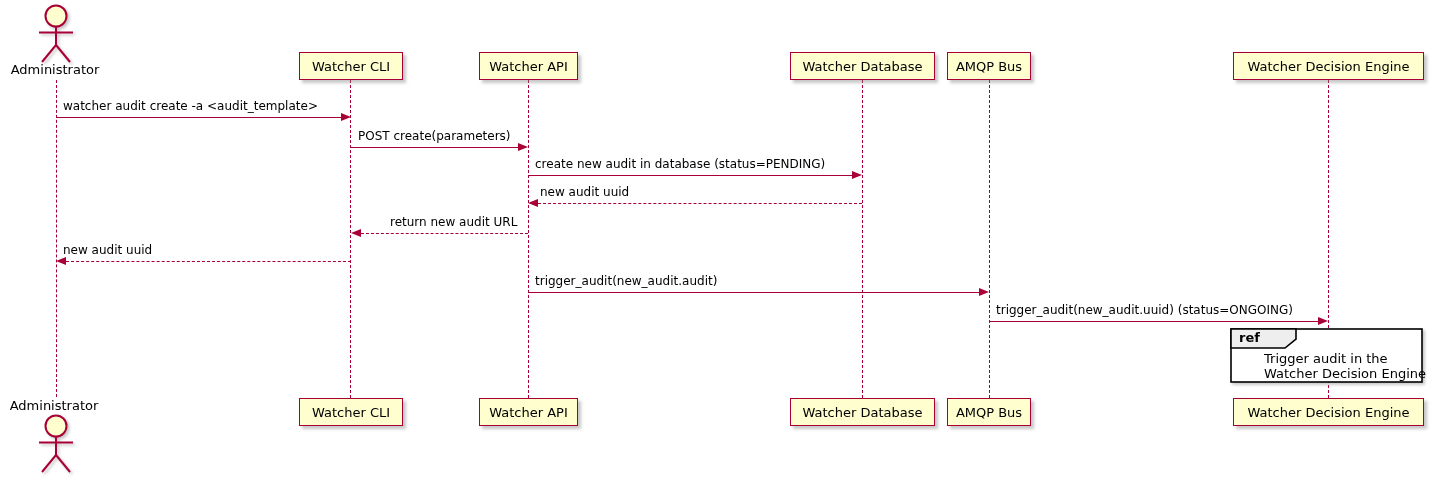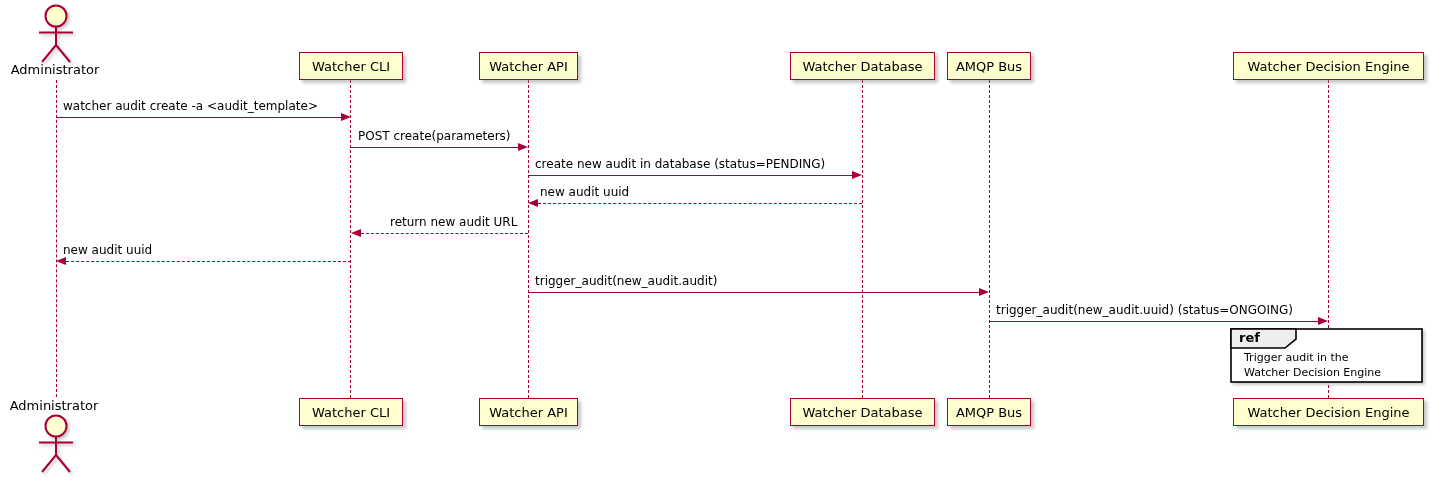--- a/index.html
+++ b/index.html
@@ -19,21 +19,21 @@
   .actor-svg { position:absolute; filter:drop-shadow(2.5px 2.5px 1.5px rgba(150,150,150,0.55)); }
   .msg-label { position:absolute; font-size:12px; white-space:nowrap; height:16px; line-height:16px; }
   .msg-line { position:absolute; height:0; border-top:1px solid #A80036; }
   .msg-line.dashed { border-top-style:dashed; }
   .ah { position:absolute; width:0; height:0; border-top:4.5px solid transparent; border-bottom:4.5px solid transparent; }
   .ah.right { border-left:10px solid #A80036; }
   .ah.left  { border-right:10px solid #A80036; }
   .refbox { position:absolute; left:1230px; top:328px; width:193px; height:55px; }
   .refbox svg { position:absolute; left:0; top:0; filter:drop-shadow(2.5px 2.5px 1.5px rgba(150,150,150,0.55)); }
   .ref-keyword { position:absolute; left:9px; top:2px; font-size:13px; font-weight:bold; }
-  .ref-line { position:absolute; left:14px; font-size:11px; white-space:nowrap; }
+  .ref-line { position:absolute; left:34px; font-size:13px; white-space:nowrap; }
 </style>
 </head>
 <body>
 
 <div class="canvas">
 
   <div class="lifeline" style="left:56px; top:80px; height:317px;"></div>
   <div class="lifeline" style="left:350px; top:80px; height:318px;"></div>
   <div class="lifeline" style="left:528px; top:80px; height:318px;"></div>
   <div class="lifeline" style="left:862px; top:80px; height:318px;"></div>

